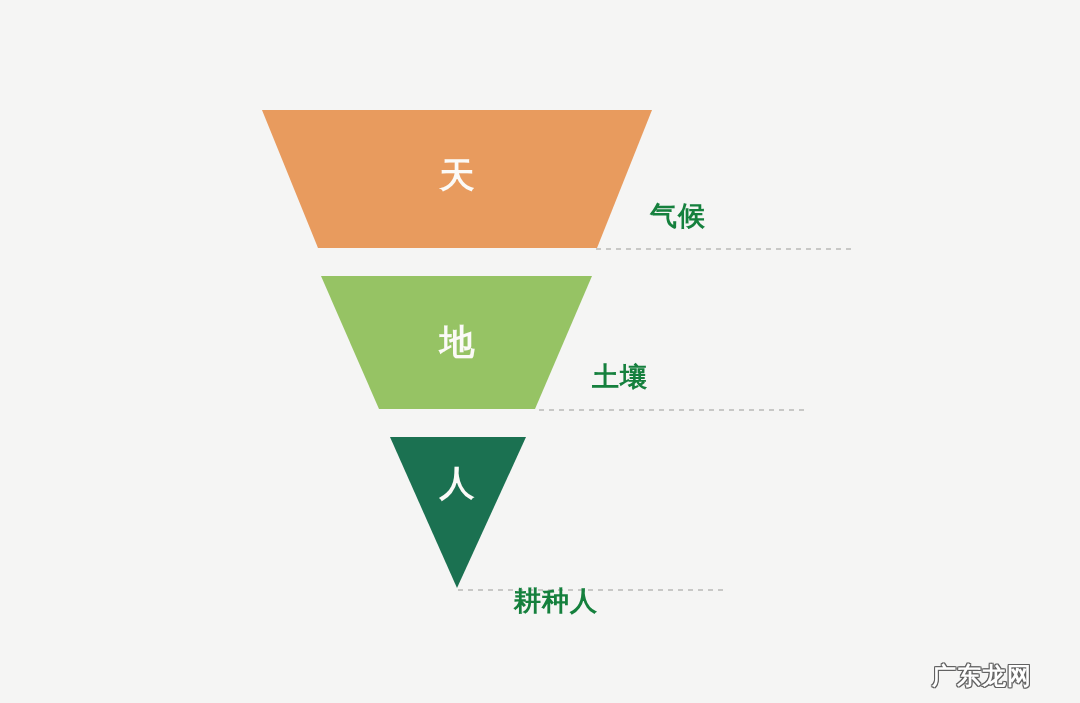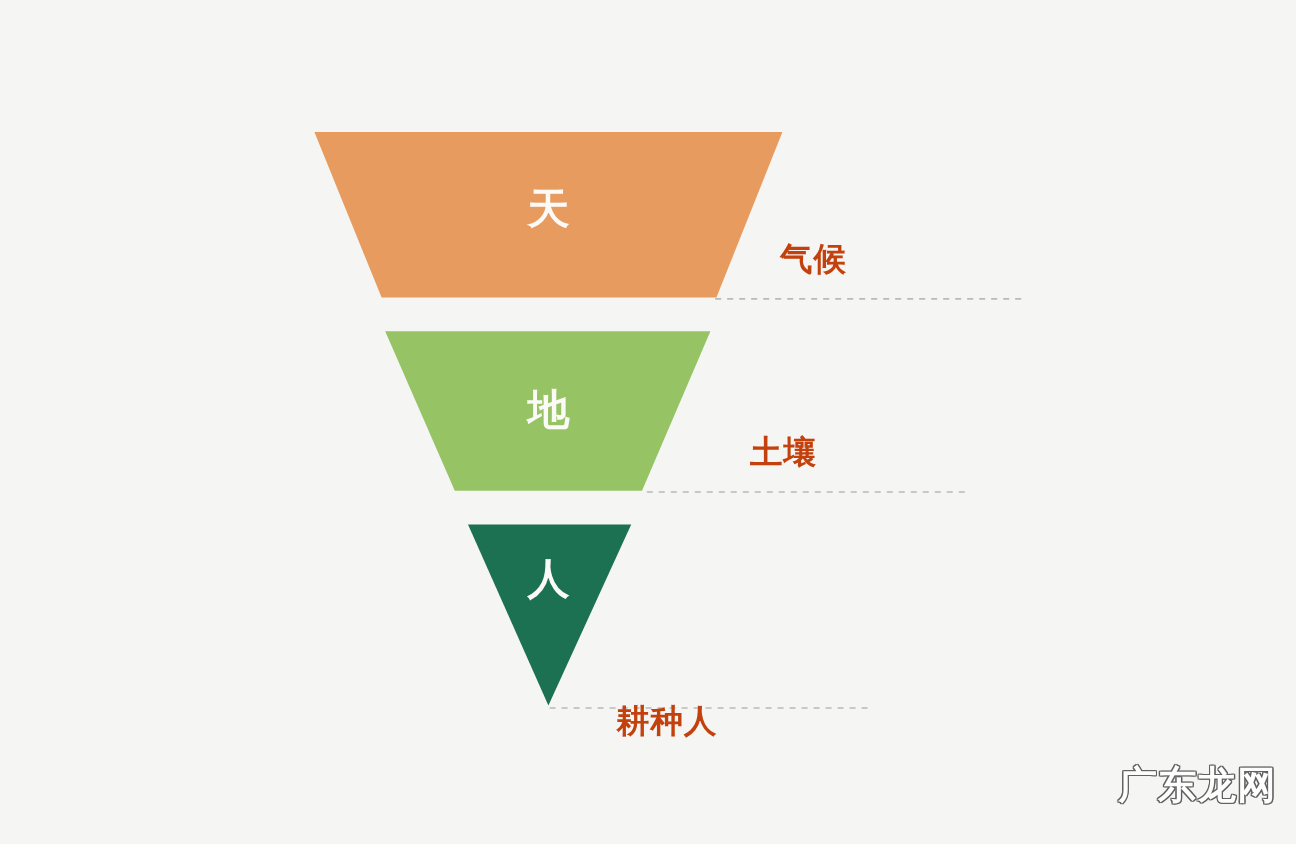--- a/index.html
+++ b/index.html
@@ -35,36 +35,36 @@
     fill: #fbfaf7;
     text-anchor: middle;
     dominant-baseline: central;
   }
   
   .side-label {
     position: absolute;
     font-family: Liberation Sans, sans-serif;
     font-size: 27px;
     font-weight: bold;
-    color: #c2410c;
+    color: #15803d;
     letter-spacing: 1px;
     white-space: nowrap;
     line-height: 1;
   }
   #label-climate { left: 650px; top: 203px; }
-  #label-soil    { left: 625px; top: 364px; }
+  #label-soil    { left: 592px; top: 364px; }
   #label-farmer  { left: 514px; top: 543px; margin-top: 45px; }
 
   
   #watermark {
     position: absolute;
     left: 932px;
-    top: 633px;
+    top: 660px;
     font-family: "DejaVu Sans", "Liberation Sans", sans-serif;
-    font-size: 32px;
+    font-size: 24px;
     font-weight: bold;
     color: #ffffff;
     letter-spacing: 1px;
     white-space: nowrap;
     text-shadow:
       -1px -1px 0 #555, 1px -1px 0 #555,
       -1px  1px 0 #555, 1px  1px 0 #555,
        0   -1px 0 #555, 0    1px 0 #555,
       -1px  0   0 #555, 1px  0   0 #555;
     opacity: 0.92;

